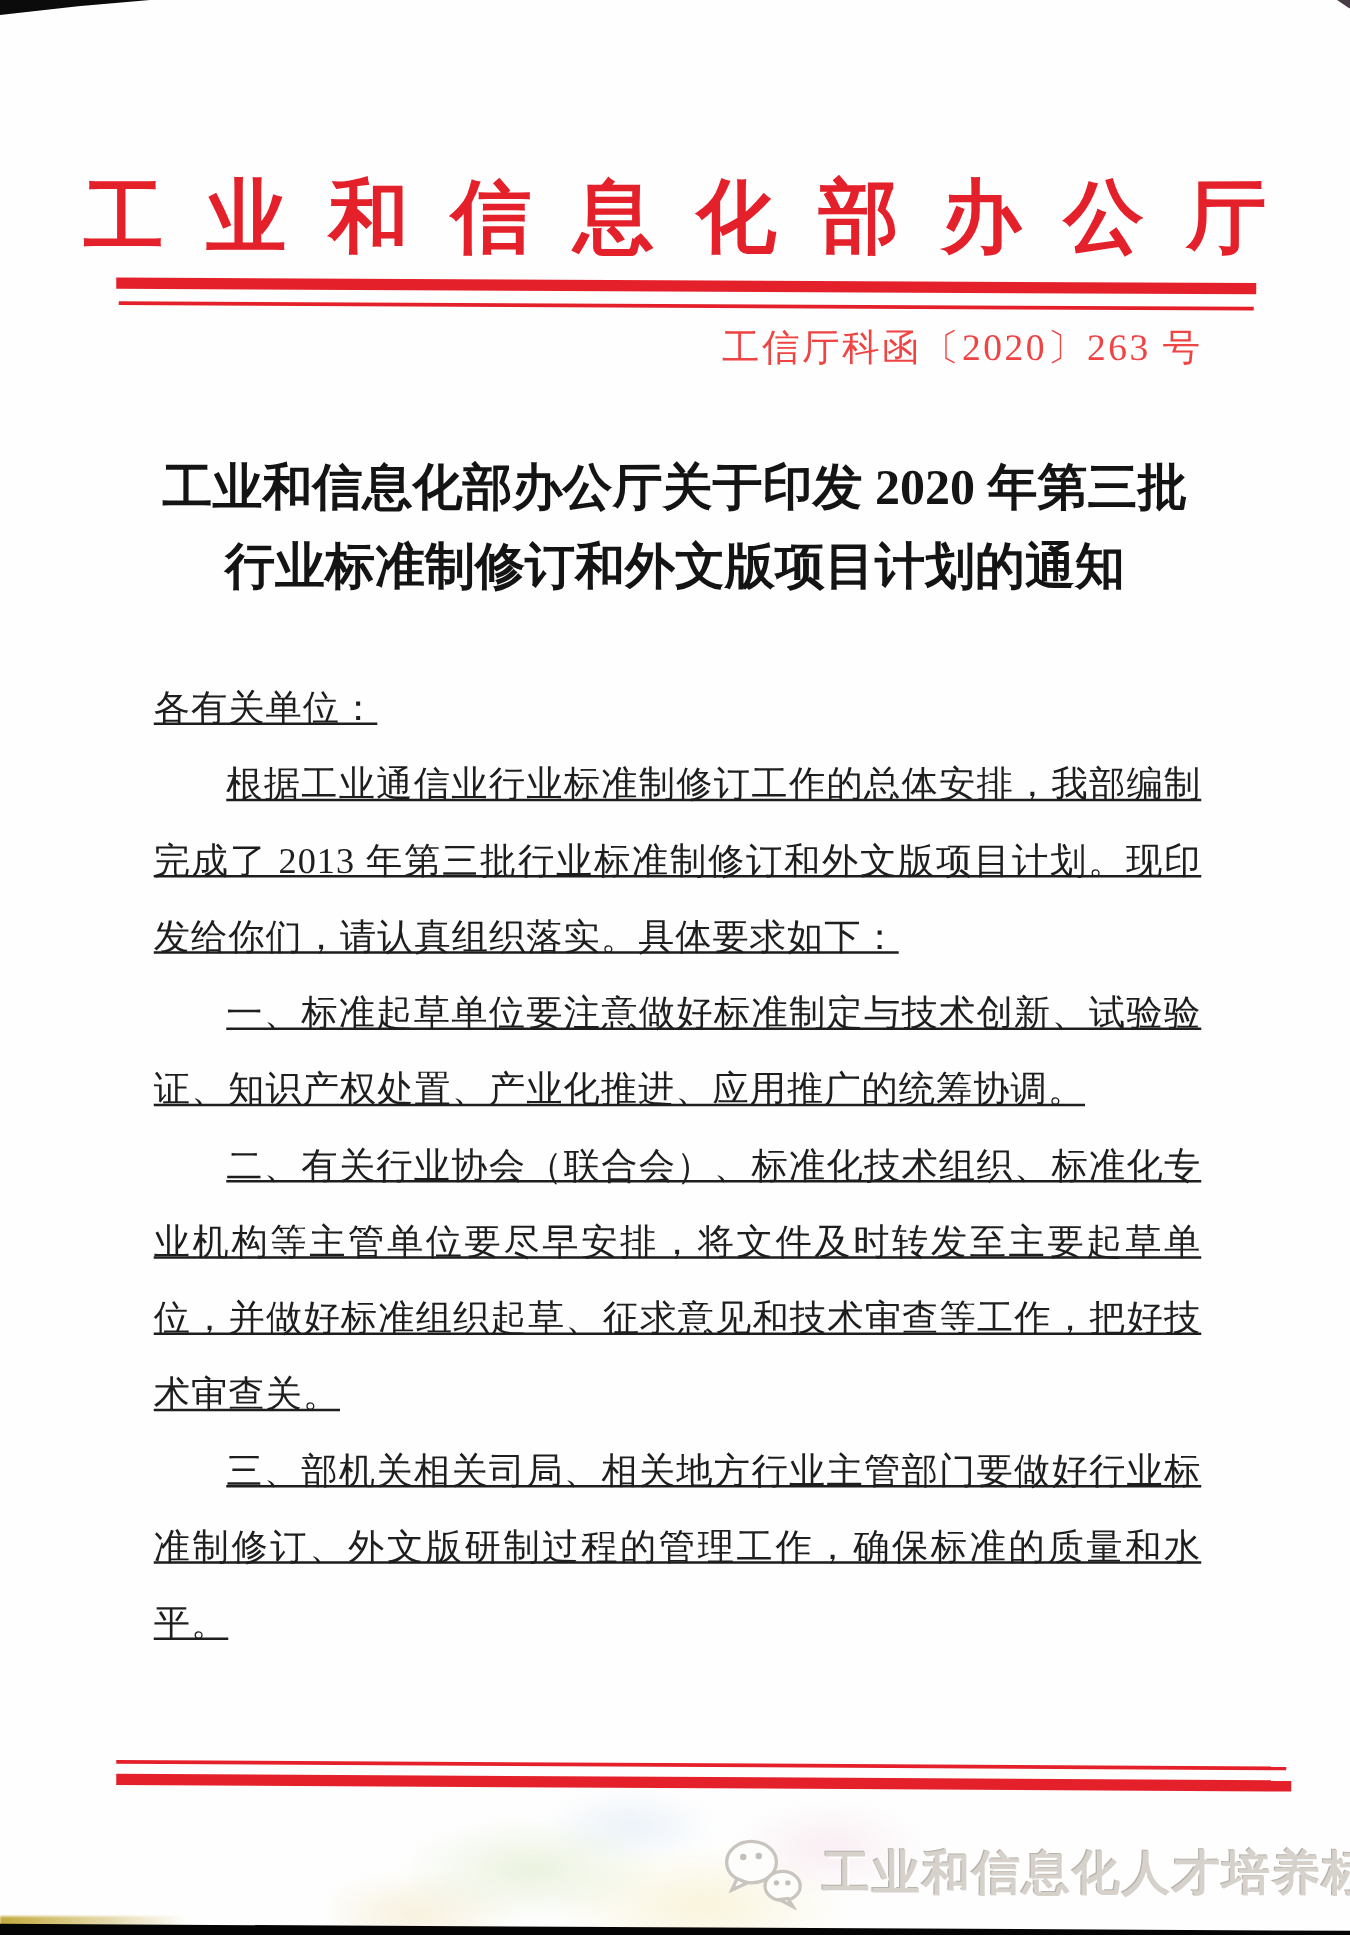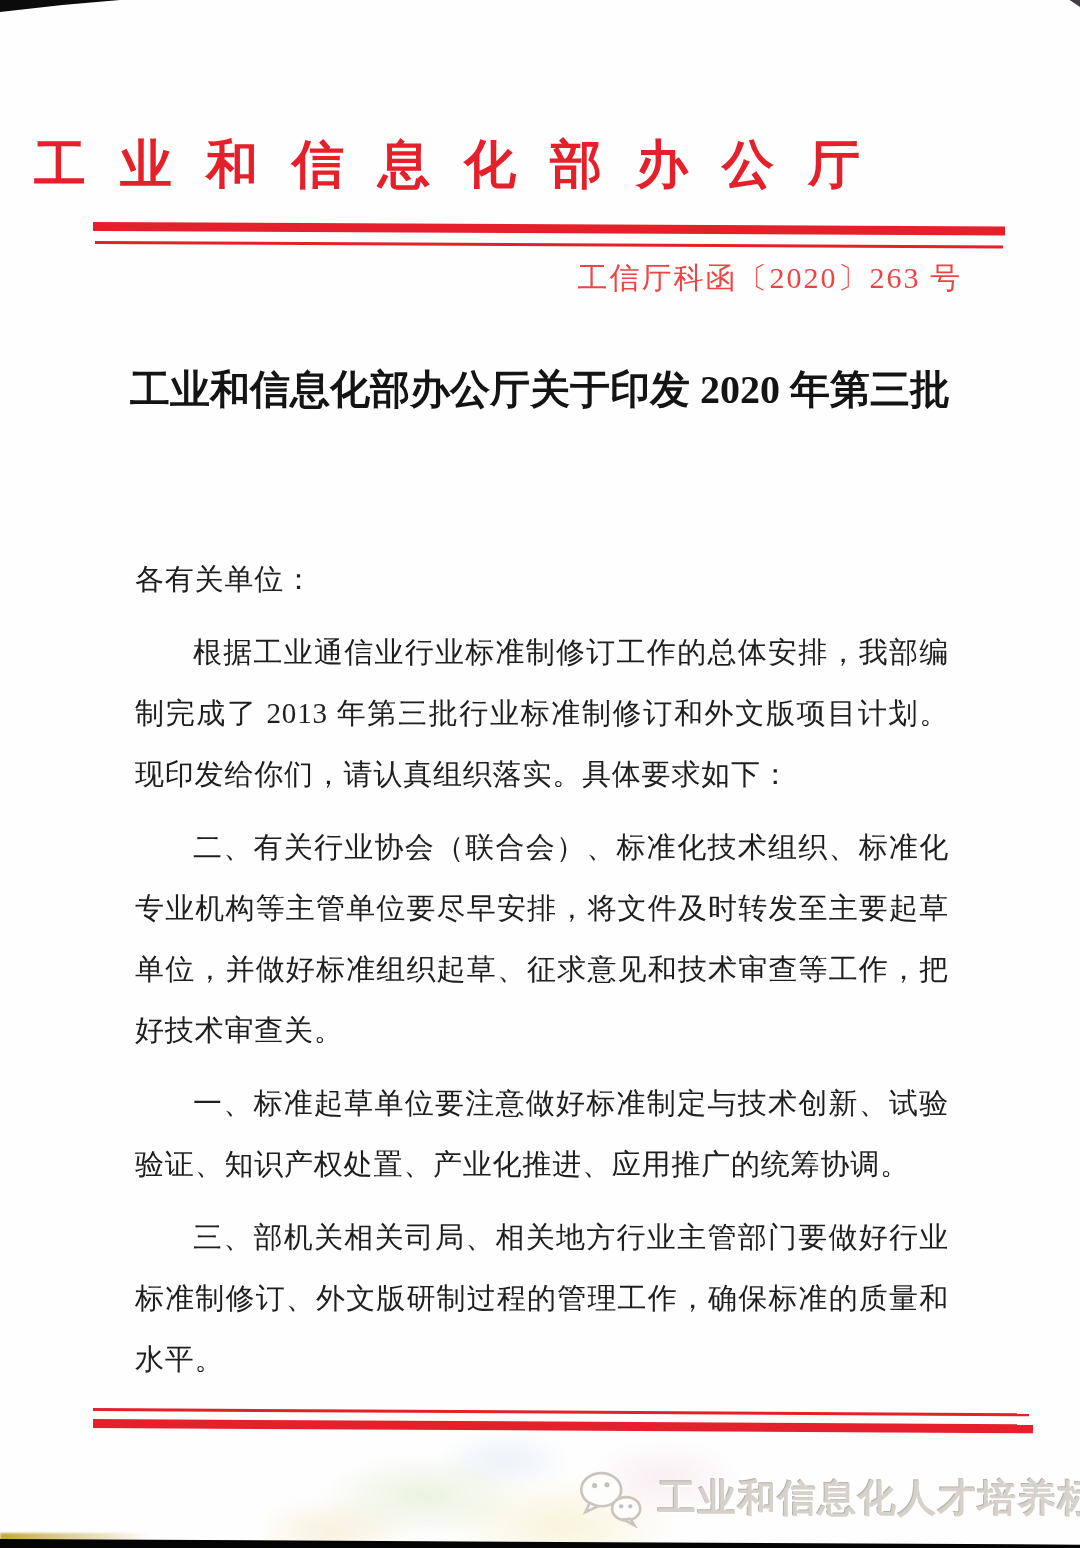--- a/index.html
+++ b/index.html
@@ -23,21 +23,22 @@
     clip-path:polygon(0 0,100% 0,52% 42%,0 100%);
   }
   .artifact-tr{
     position:absolute;top:0;right:0;width:16px;height:7px;
     background:#463c44;
     clip-path:polygon(35% 0,100% 0,100% 100%);
   }
   
   .org-name{
     position:absolute;top:130px;left:0;right:0;
-    font-size:52px;font-weight:bold;
+    text-align:center;
+    font-size:64px;font-weight:bold;
     color:var(--accent-red);
     letter-spacing:34px;text-indent:34px;
     white-space:nowrap;
   }
   .rule{position:absolute;background:var(--accent-red);transform-origin:left center;}
   .rule-top-thick{top:222px;left:93px;width:912px;height:9px;transform:rotate(0.28deg);}
   .rule-top-thin {top:241px;left:95px;width:908px;height:3px;transform:rotate(0.28deg);}
   .doc-number{
     position:absolute;top:258px;right:118px;
     font-size:30px;letter-spacing:2px;color:#ef4444;
@@ -48,21 +49,21 @@
     text-align:center;color:#141414;
     font-size:40px;font-weight:bold;line-height:63px;
   }
   .title-line{white-space:nowrap;text-align:center;}
   .body{
     position:absolute;top:537px;left:123px;width:838px;
     font-size:29px;line-height:61px;letter-spacing:0.8px;
     color:var(--body-text);
     text-align:justify;
   }
-  .body p{margin:12px;}
+  .body p{margin:0;text-decoration:underline;}
   .para{text-indent:2em;}
   .rule-bottom-thin {top:1408px;left:93px;width:936px;height:3px;transform:rotate(0.32deg);}
   .rule-bottom-thick{top:1419px;left:93px;width:940px;height:9px;transform:rotate(0.32deg);}
   
   .smudge{
     position:absolute;top:1432px;left:265px;width:570px;height:116px;
     background:
       radial-gradient(150px 60px at 28% 55%, rgba(190,215,150,.55), transparent 70%),
       radial-gradient(170px 70px at 52% 80%, rgba(238,222,140,.55), transparent 70%),
       radial-gradient(110px 55px at 70% 40%, rgba(235,180,205,.40), transparent 70%),
@@ -106,27 +107,28 @@
 
   <div class="org-name">工业和信息化部办公厅</div>
 
   <div class="rule rule-top-thick"></div>
   <div class="rule rule-top-thin"></div>
 
   <div class="doc-number">工信厅科函〔2020〕263 号</div>
 
   <div class="title">
     <div class="title-line">工业和信息化部办公厅关于印发 2020 年第三批</div>
+    <div class="title-line">行业标准制修订和外文版项目计划的通知</div>
   </div>
 
   <div class="body">
     <p class="salutation">各有关单位：</p>
     <p class="para">根据工业通信业行业标准制修订工作的总体安排，我部编制完成了 2013 年第三批行业标准制修订和外文版项目计划。现印发给你们，请认真组织落实。具体要求如下：</p>
+    <p class="para">一、标准起草单位要注意做好标准制定与技术创新、试验验证、知识产权处置、产业化推进、应用推广的统筹协调。</p>
     <p class="para">二、有关行业协会（联合会）、标准化技术组织、标准化专业机构等主管单位要尽早安排，将文件及时转发至主要起草单位，并做好标准组织起草、征求意见和技术审查等工作，把好技术审查关。</p>
-    <p class="para">一、标准起草单位要注意做好标准制定与技术创新、试验验证、知识产权处置、产业化推进、应用推广的统筹协调。</p>
     <p class="para">三、部机关相关司局、相关地方行业主管部门要做好行业标准制修订、外文版研制过程的管理工作，确保标准的质量和水平。</p>
   </div>
 
   <div class="rule rule-bottom-thin"></div>
   <div class="rule rule-bottom-thick"></div>
 
   <div class="smudge"></div>
 
   <div class="watermark">
     <svg class="wm-icon" width="68" height="60" viewBox="0 0 82 70" aria-hidden="true">

